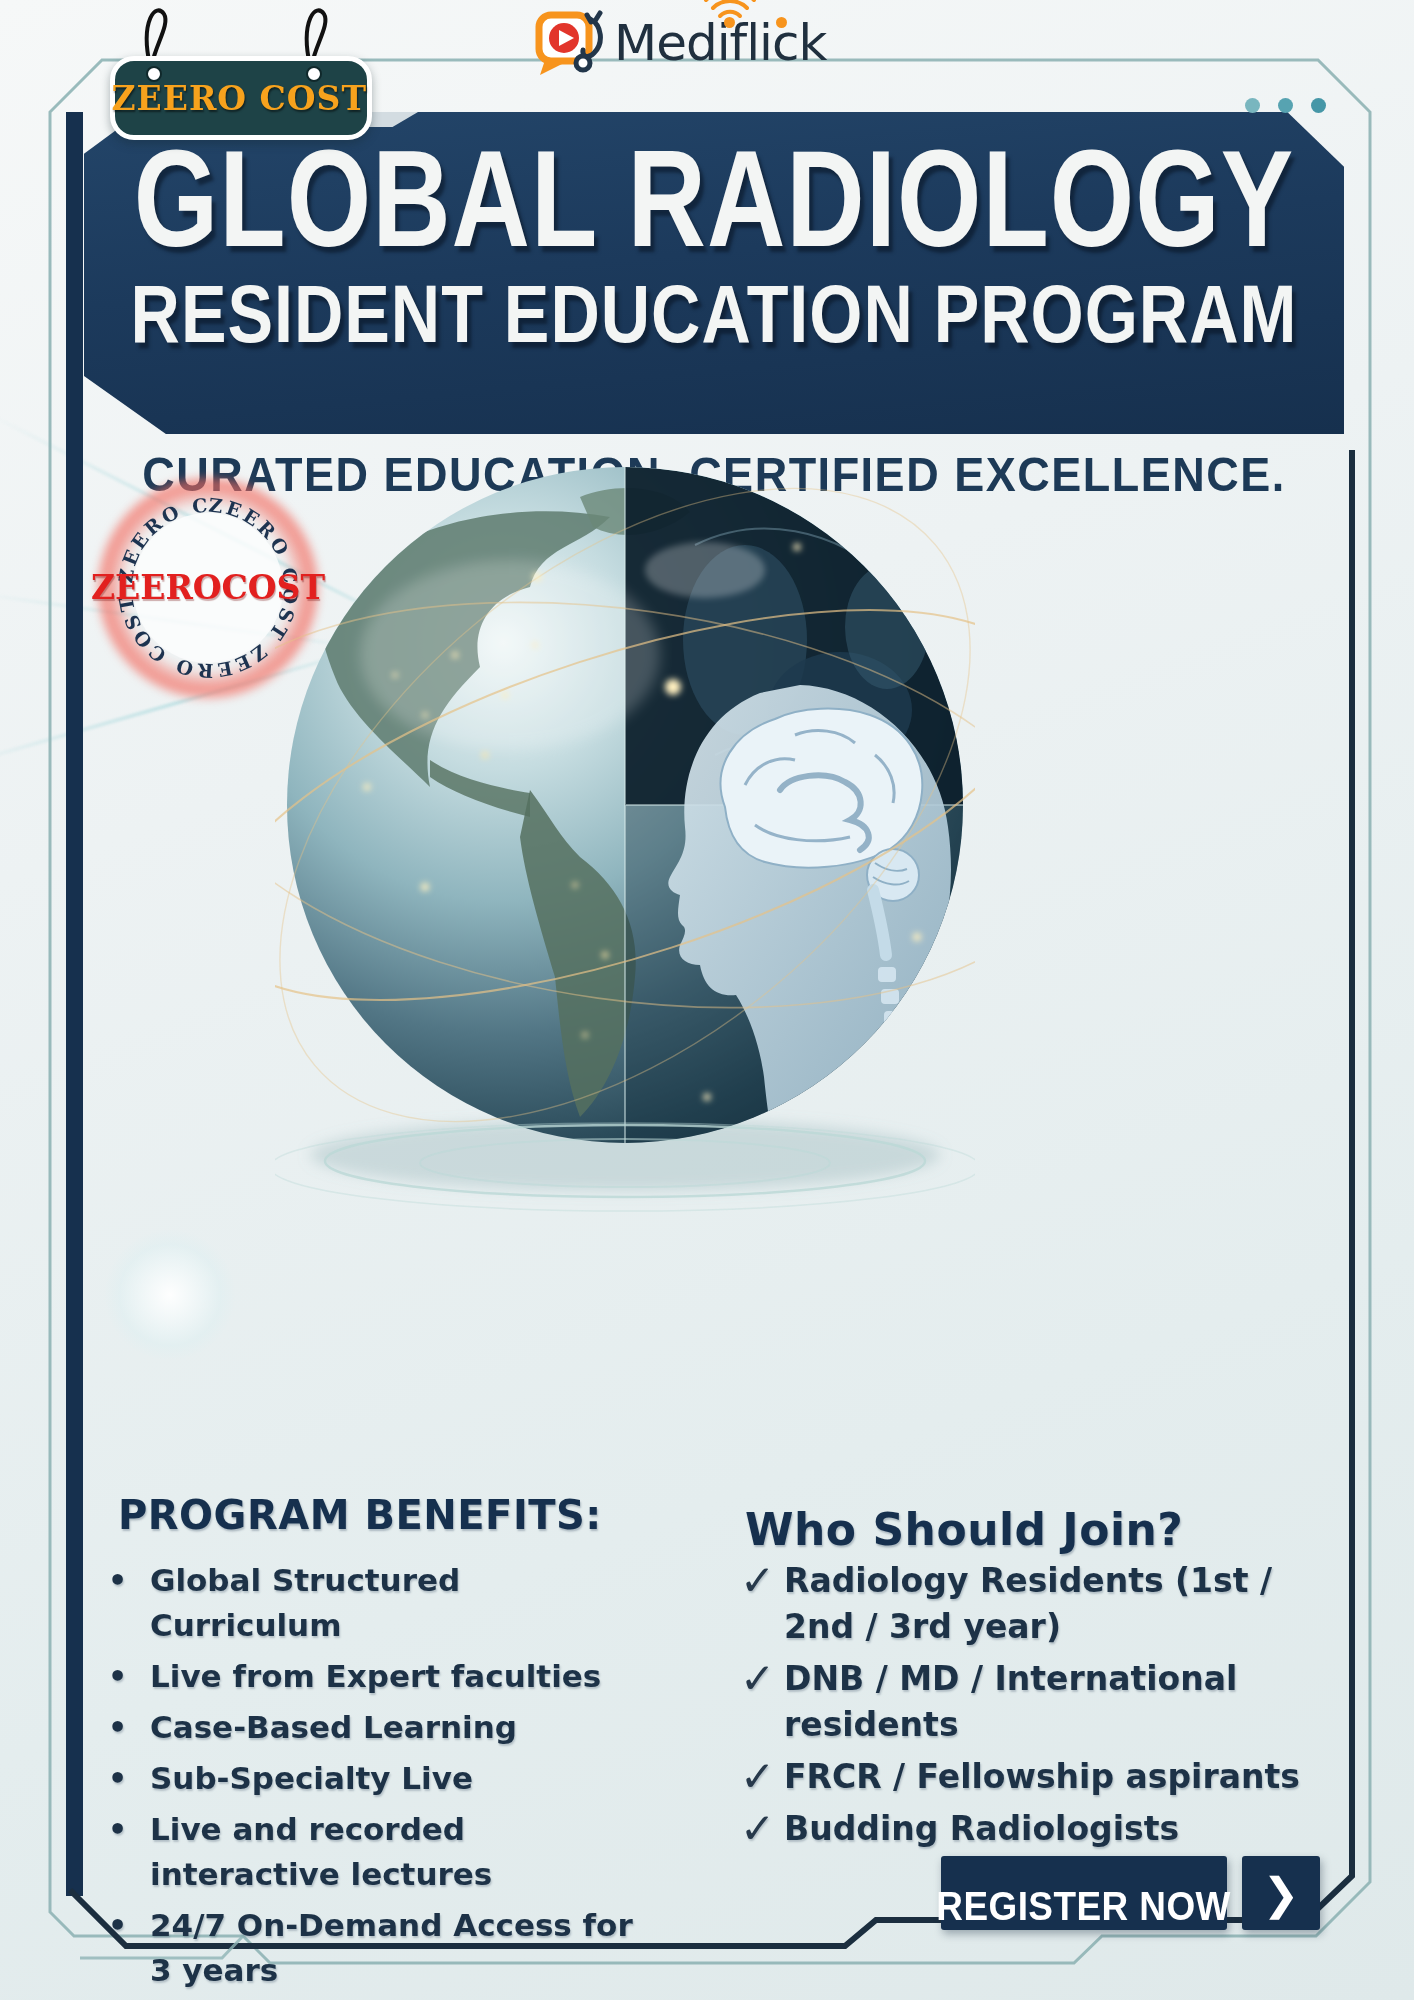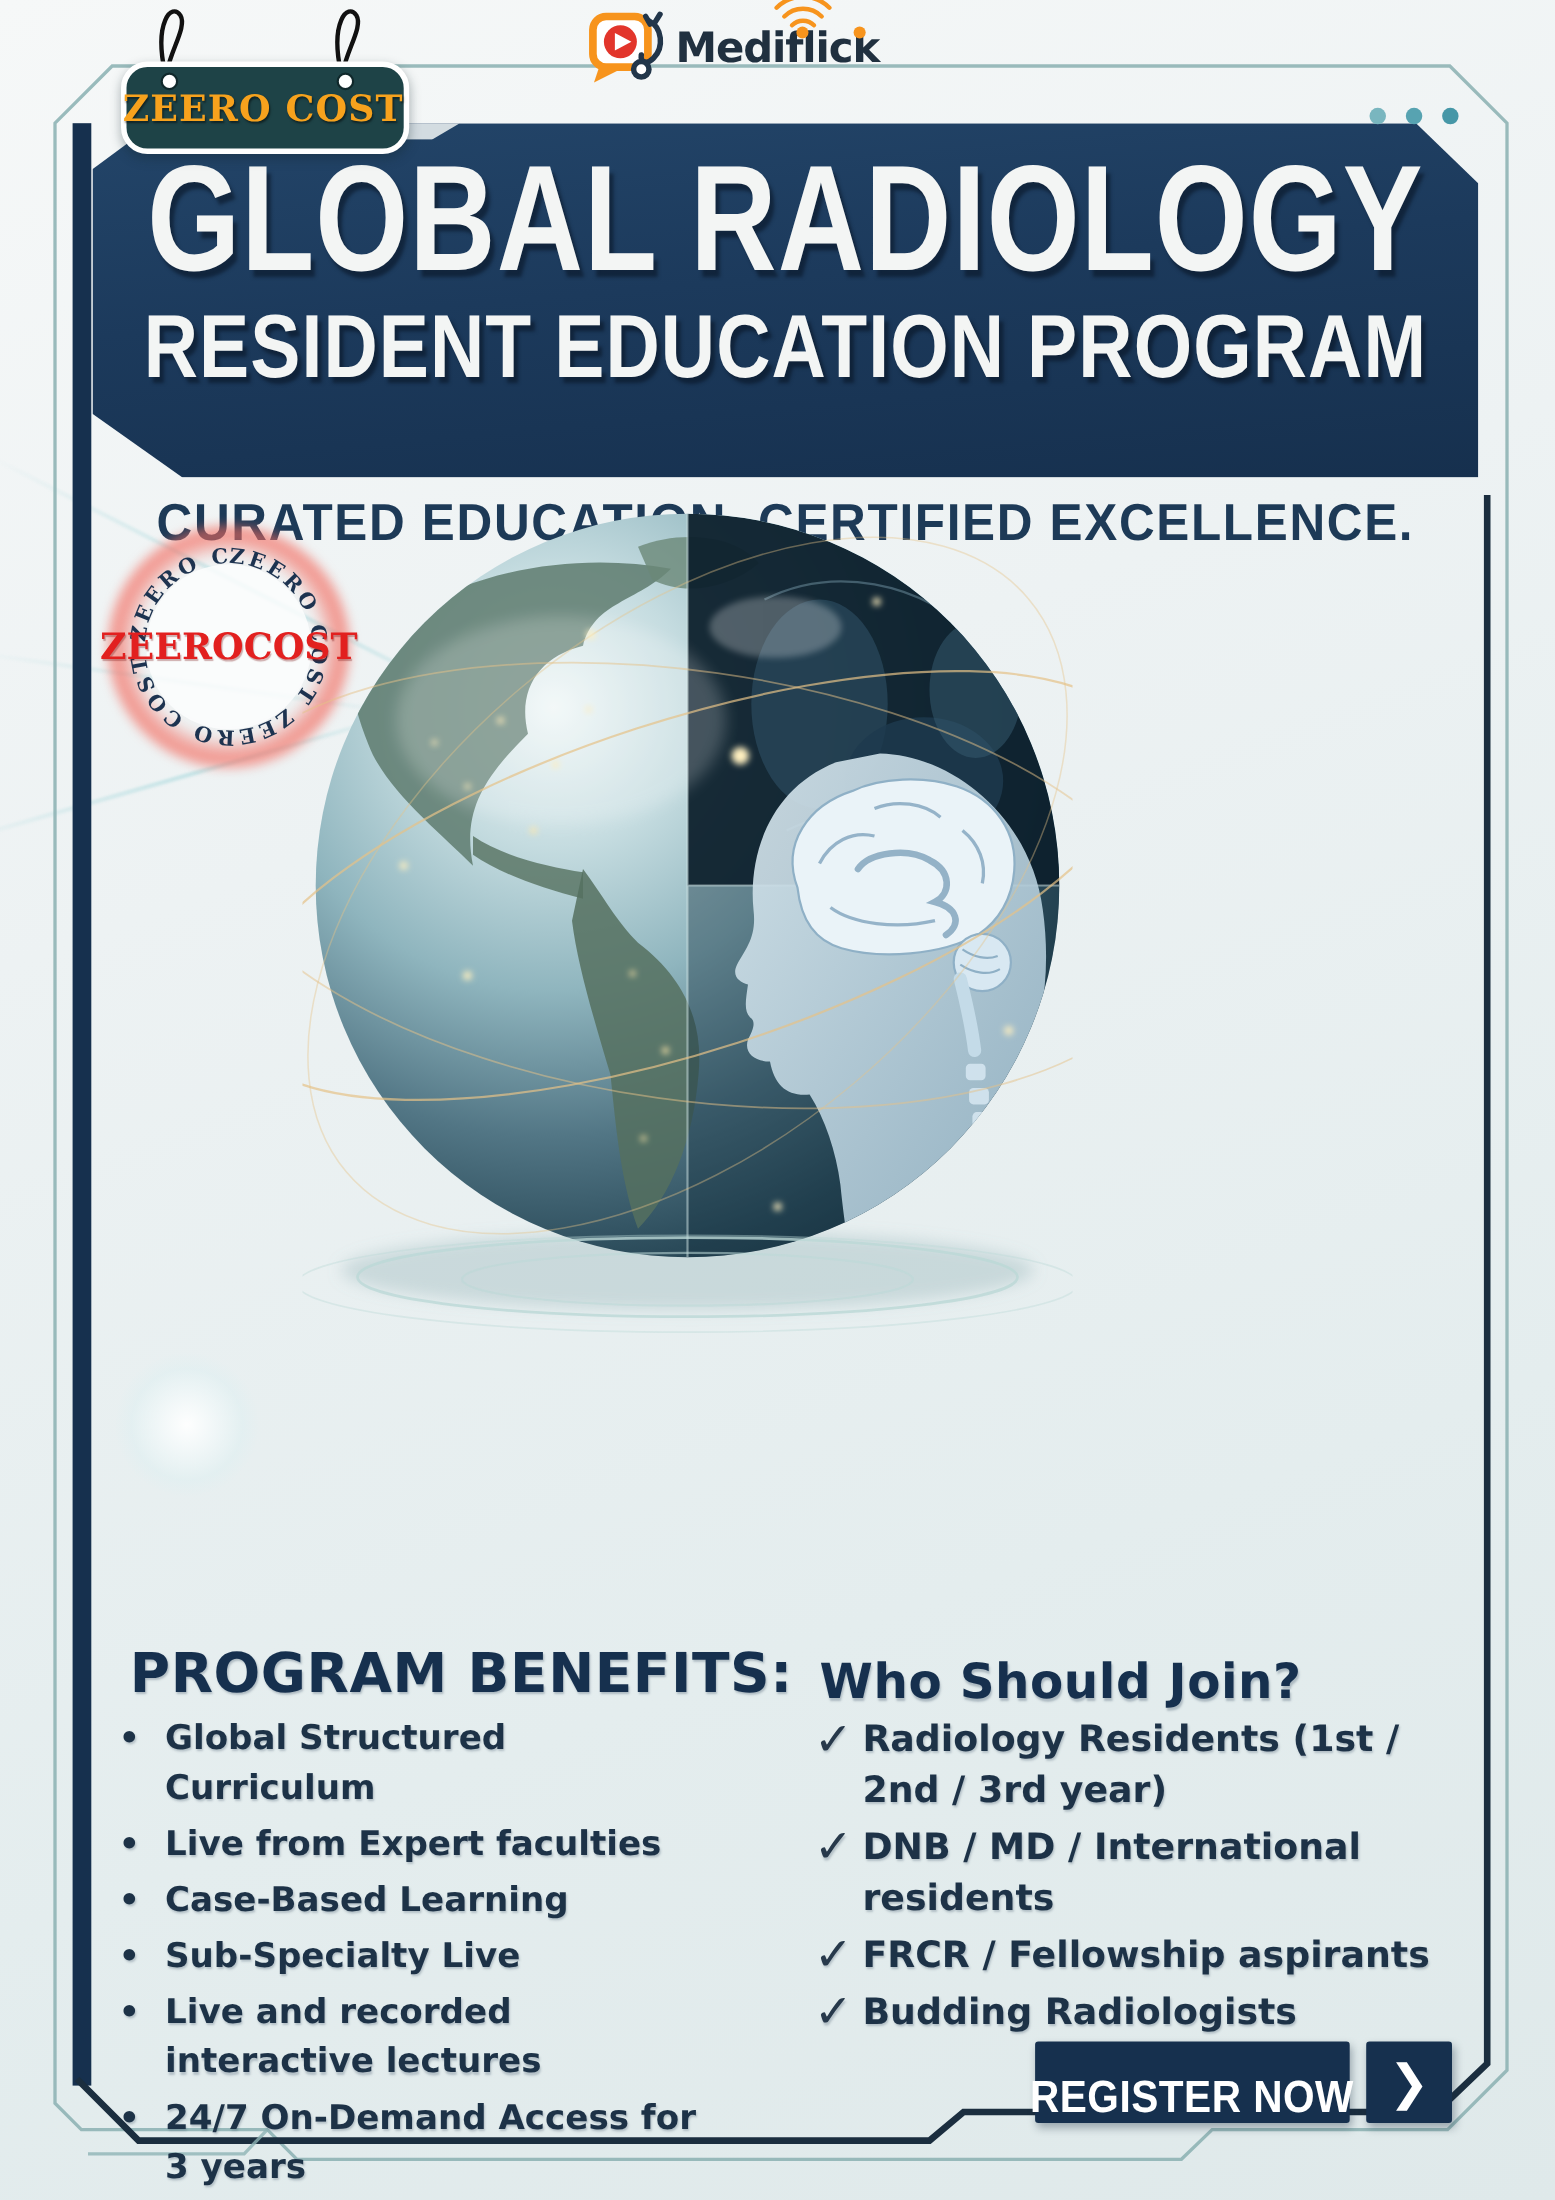--- a/index.html
+++ b/index.html
@@ -78,21 +78,21 @@
     font-family:"DejaVu Serif",serif;font-weight:bold;color:#e2201f;
     font-size:33px;line-height:38px;text-shadow:1px 2px 1px rgba(120,20,20,.35);
   }
   #stamp-ringtext text{
     font-family:"DejaVu Serif",serif;font-weight:bold;font-size:19px;letter-spacing:3px;fill:#1d3350;
   }
 
   
   .col-heading{
     font-family:"DejaVu Sans",sans-serif;font-weight:bold;color:#16304e;
-    font-size:50px;letter-spacing:.5px;text-shadow:1px 2px 2px rgba(70,90,110,.35);white-space:nowrap;
+    font-size:40px;letter-spacing:.5px;text-shadow:1px 2px 2px rgba(70,90,110,.35);white-space:nowrap;
   }
   ul.plist{list-style:none;margin:0;padding:0;}
   ul.plist li{
     display:flex;align-items:flex-start;
     font-family:"DejaVu Sans",sans-serif;font-weight:bold;color:#1d3247;
     font-size:31px;line-height:45px;margin-bottom:6px;
     text-shadow:1px 2px 2px rgba(70,90,110,.3);
   }
   .bullet{width:42px;flex:0 0 42px;font-size:30px;}
   .check{width:44px;flex:0 0 44px;font-size:42px;font-weight:normal;color:#27394b;line-height:45px;}
@@ -115,21 +115,21 @@
     background:#16304e;border-radius:3px;
     display:flex;align-items:center;justify-content:center;
     color:#fff;font-size:44px;font-weight:bold;
     box-shadow:2px 4px 8px rgba(20,40,60,.35);cursor:pointer;
   }
 
   
   #logo{left:532px;top:4px;width:420px;height:78px;display:flex;align-items:center;}
   #logo-text-wrap{position:relative;margin-left:10px;}
   #logo-text{
-    font-family:"DejaVu Sans",sans-serif;font-weight:bold;font-size:38px;
+    font-family:"DejaVu Sans",sans-serif;font-weight:normal;font-size:50px;
     color:#20303f;letter-spacing:-1px;white-space:nowrap;margin-top:19px;
   }
   .i-dot{position:absolute;width:11px;height:11px;border-radius:50%;background:#f7941d;top:3px;}
 </style>
 </head>
 <body>
 
 <div id="poster">
 
   <div class="streak" style="left:-40px;top:540px;width:560px;transform:rotate(27deg);"></div>

